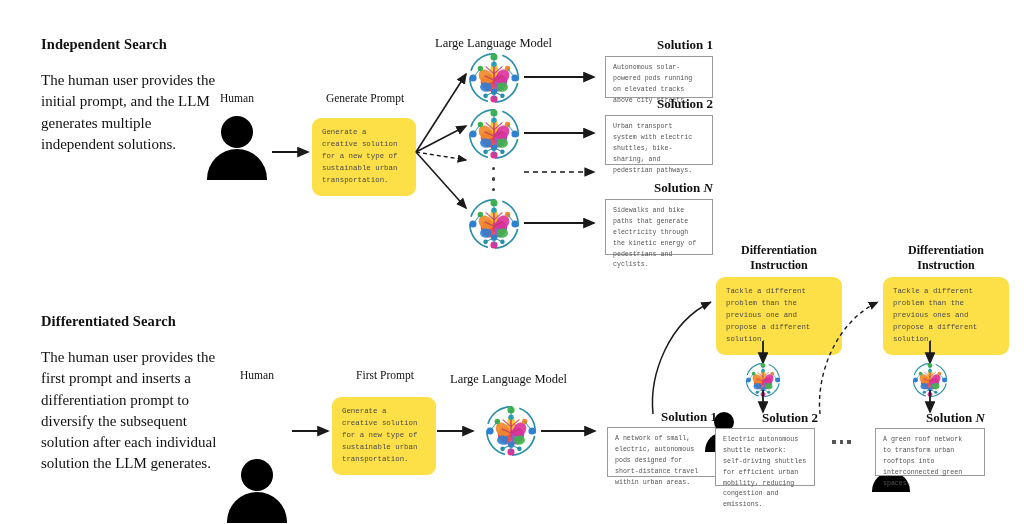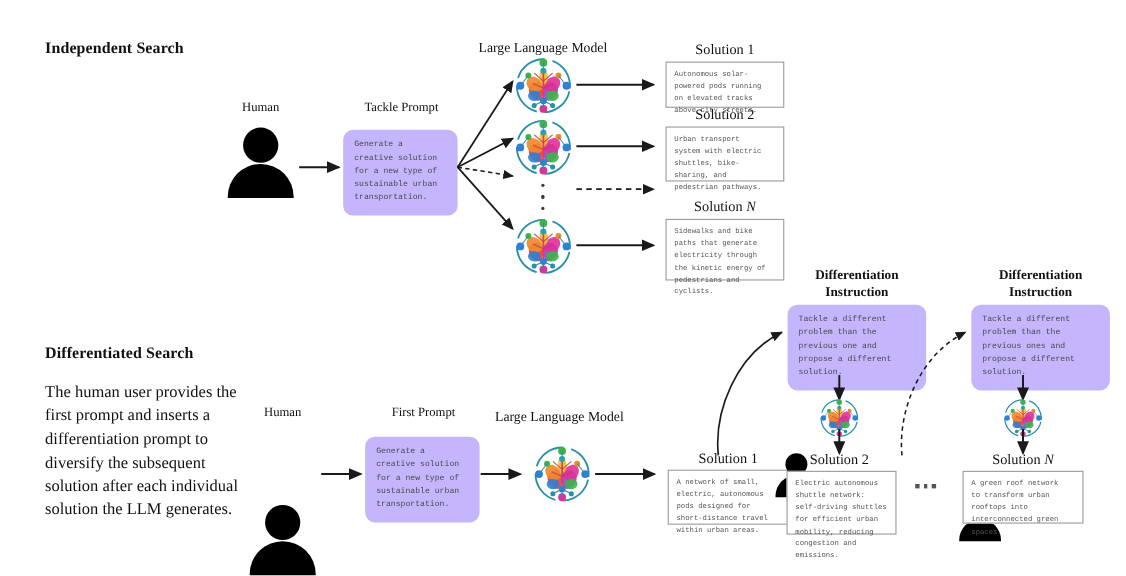--- a/index.html
+++ b/index.html
@@ -7,26 +7,26 @@
        font-family:"Liberation Serif",serif;color:#111;}
   .stage{position:absolute;inset:0;}
   .abs{position:absolute;}
 
   
   .sec-title{font-weight:bold;font-size:14.5px;letter-spacing:.1px;}
   .sec-desc{font-size:15px;line-height:1.42;}
 
   .cap{font-size:11.5px;text-align:center;font-family:"Liberation Serif",serif;}
   .cap-lg{font-size:12.5px;}
-  .sol-cap{font-size:13px;text-align:center;font-weight:normal;}
+  .sol-cap{font-size:13px;text-align:right;font-weight:bold;}
   .sol-cap i{font-style:italic;}
   .instr-cap{font-size:12px;text-align:center;font-weight:bold;line-height:1.25;}
 
   
-  .bubble{background:#c4b5fd;border-radius:9px;
+  .bubble{background:#fde047;border-radius:9px;
           font-family:"Liberation Mono",monospace;font-size:7.4px;
           line-height:1.62;color:#4a4a4a;padding:9px 10px;
           white-space:pre-wrap;box-sizing:border-box;}
 
   
   .solbox{border:1px solid #9a9a9a;background:#fff;
           font-family:"Liberation Mono",monospace;font-size:6.6px;
           line-height:1.65;color:#555;padding:6px 7px;
           white-space:pre-wrap;box-sizing:border-box;}
 
@@ -84,33 +84,34 @@
         <circle cx="-8" cy="17" r="2.2" fill="#2a8fa8"></circle>
         <circle cx="8" cy="17" r="2.2" fill="#2a8fa8"></circle>
         <path d="M0,13 L-8,17 M0,13 L8,17 M0,13 L0,20" stroke="#2a8fa8" stroke-width="1" fill="none"></path>
         <path d="M-20,0 L-13,-9 M20,0 L13,-9 M0,-20 L0,-13" stroke="#2a8fa8" stroke-width="1" fill="none" opacity=".85"></path>
       </g>
     </defs>
   </svg>
 
   <div class="abs sec-title" style="left:41px;top:36px;font-family:Liberation Serif, serif;">Independent Search</div>
 
+  <div class="abs sec-desc" style="left:41px;top:70px;width:182px;">The human user provides the initial prompt, and the LLM generates multiple independent solutions.</div>
 
   <div class="abs cap" style="left:202px;top:92px;width:70px;">Human</div>
   <div class="abs human" style="left:206px;top:116px;width:62px;height:64px;">
     <div class="head" style="left:15px;top:0;width:32px;height:32px;"></div>
     <div class="body" style="left:1px;top:33px;width:60px;height:31px;
          border-top-left-radius:30px;border-top-right-radius:30px;"></div>
   </div>
 
   <svg class="abs" style="left:272px;top:145px;" width="46" height="14">
     <line x1="0" y1="7" x2="36" y2="7" stroke="#1a1a1a" stroke-width="1.8" marker-end="url(#ah)"></line>
   </svg>
 
-  <div class="abs cap" style="left:310px;top:92px;width:110px;">Tackle Prompt</div>
+  <div class="abs cap" style="left:310px;top:92px;width:110px;">Generate Prompt</div>
   <div class="abs bubble" style="left:312px;top:118px;width:104px;">Generate a
 creative solution
 for a new type of
 sustainable urban
 transportation.</div>
 
   <svg class="abs" style="left:416px;top:62px;" width="62" height="160">
     <line x1="0" y1="90" x2="50" y2="12" stroke="#1a1a1a" stroke-width="1.6" marker-end="url(#ah)"></line>
     <line x1="0" y1="90" x2="50" y2="64" stroke="#1a1a1a" stroke-width="1.6" marker-end="url(#ah)"></line>
     <line x1="0" y1="90" x2="50" y2="98" stroke="#1a1a1a" stroke-width="1.4" stroke-dasharray="4 3" marker-end="url(#ah)"></line>

